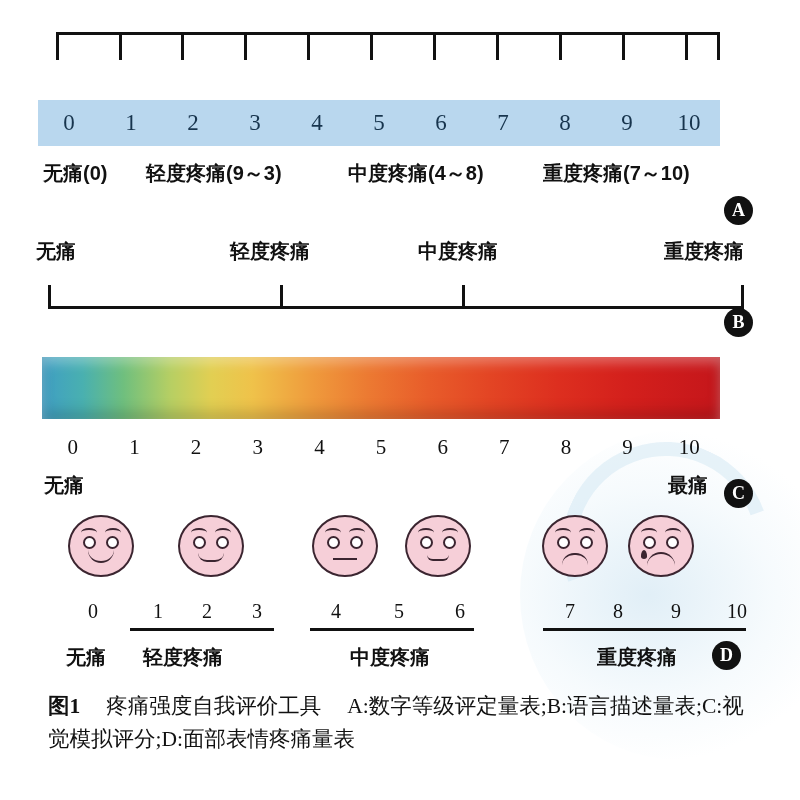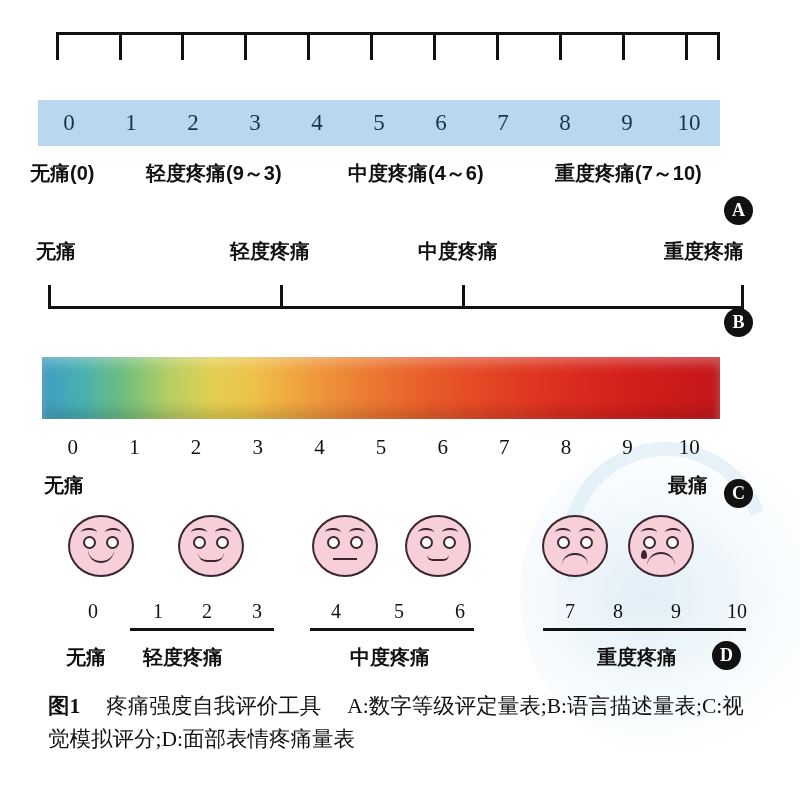--- a/index.html
+++ b/index.html
@@ -358,24 +358,24 @@
     <div class="cell">4</div>
     <div class="cell">5</div>
     <div class="cell">6</div>
     <div class="cell">7</div>
     <div class="cell">8</div>
     <div class="cell">9</div>
     <div class="cell">10</div>
   </div>
 
   <div class="alabels">
-    <span style="left:0px">无痛(0)</span>
+    <span style="left:13px">无痛(0)</span>
     <span style="left:116px">轻度疼痛(9～3)</span>
-    <span style="left:318px">中度疼痛(4～6)</span>
-    <span style="left:525px">重度疼痛(7～10)</span>
+    <span style="left:318px">中度疼痛(4～8)</span>
+    <span style="left:513px">重度疼痛(7～10)</span>
   </div>
 
   <div class="badge" style="left:724px; top:196px">A</div>
 
   <div class="blabels">
     <span style="left:6px">无痛</span>
     <span style="left:200px">轻度疼痛</span>
     <span style="left:388px">中度疼痛</span>
     <span style="left:634px">重度疼痛</span>
   </div>

